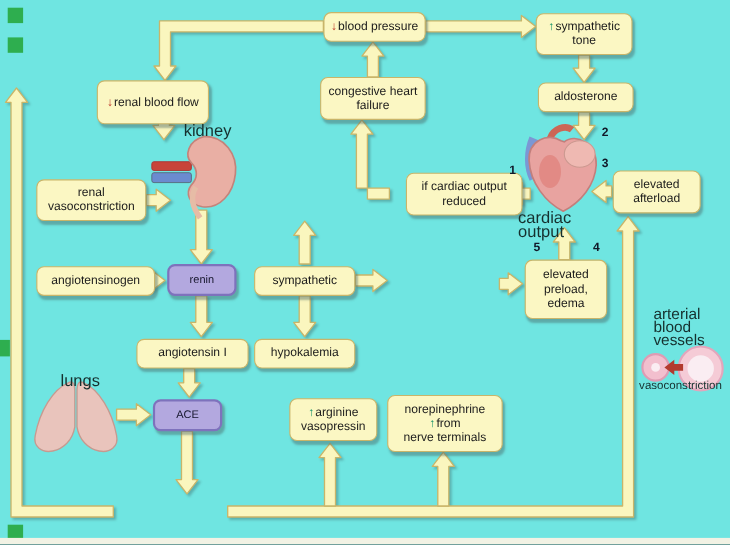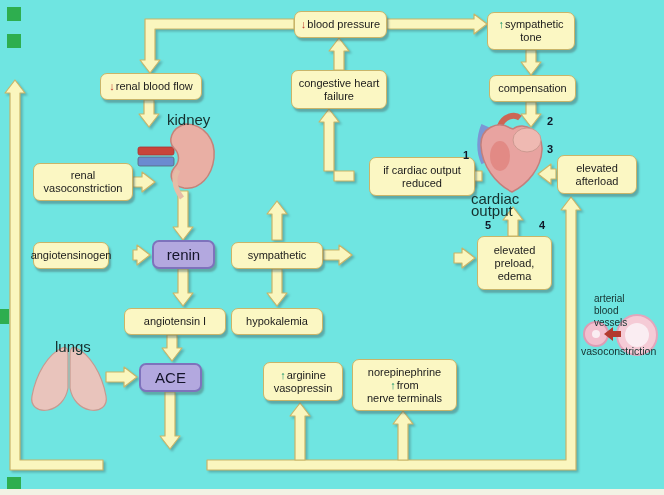--- a/index.html
+++ b/index.html
@@ -16,21 +16,21 @@
     background:#FBF7C3; border:1px solid #C9B569; border-radius:7px;
     box-shadow:2px 3px 2px rgba(70,100,100,.45);
     display:flex; flex-direction:column; align-items:center; justify-content:center;
     font-size:11px; line-height:13px; color:#1b1b1b; text-align:center; padding:1px 3px;
   }
   .pbox {
     position:absolute; z-index:3; box-sizing:border-box;
     background:#B3A8DF; border:2px solid #7E72BC; border-radius:7px;
     box-shadow:2px 3px 2px rgba(70,100,100,.45);
     display:flex; align-items:center; justify-content:center;
-    font-size:15px; color:#14142a; text-align:center;
+    font-size:10px; color:#14142a; text-align:center;
   }
   .dn { color:#BE3A2B; font-weight:bold; margin-right:1px; }
   .up { color:#0E8F66; font-weight:bold; margin-right:1px; }
   .lbl { position:absolute; z-index:3; font-size:15px; color:#15302e; }
   .lblc { text-align:left; line-height:12px; }
   .num { position:absolute; z-index:4; font-size:11px; font-weight:700; color:#101828; }
   .gsq { position:absolute; z-index:5; background:#2EAE4F; }
   .bstrip { position:absolute; z-index:6; left:0; right:0; bottom:0; height:6px; background:#F2F2E4; }
 </style>
 </head>
@@ -99,49 +99,49 @@
 
   <div class="ybox" style="left:294px;top:11px;width:93px;height:27px">
     <span><span class="dn">↓</span><span>blood pressure</span></span>
   </div>
 
   <div class="ybox" style="left:487px;top:12px;width:88px;height:38px">
     <span><span class="up">↑</span><span>sympathetic</span></span>
     <span>tone</span>
   </div>
 
-  <div class="ybox" style="left:100px;top:73px;width:102px;height:27px">
+  <div class="ybox" style="left:88px;top:73px;width:102px;height:40px">
     <span><span class="dn">↓</span><span>renal blood flow</span></span>
   </div>
 
   <div class="ybox" style="left:291px;top:70px;width:96px;height:39px">
     <span>congestive heart</span>
     <span>failure</span>
   </div>
 
   <div class="ybox" style="left:489px;top:75px;width:87px;height:27px">
-    <span>compensation</span>
+    <span>aldosterone</span>
   </div>
 
   <div class="ybox" style="left:33px;top:163px;width:100px;height:38px">
     <span>renal</span>
     <span>vasoconstriction</span>
   </div>
 
   <div class="ybox" style="left:369px;top:157px;width:106px;height:39px">
     <span>if cardiac output</span>
     <span>reduced</span>
   </div>
 
   <div class="ybox" style="left:557px;top:155px;width:80px;height:39px">
     <span>elevated</span>
     <span>afterload</span>
   </div>
 
-  <div class="ybox" style="left:33px;top:242px;width:76px;height:27px">
+  <div class="ybox" style="left:33px;top:242px;width:108px;height:27px">
     <span>angiotensinogen</span>
   </div>
 
   <div class="pbox" style="left:152px;top:240px;width:63px;height:29px">
     <span>renin</span>
   </div>
 
   <div class="ybox" style="left:231px;top:242px;width:92px;height:27px">
     <span>sympathetic</span>
   </div>
@@ -173,21 +173,21 @@
 
   <div class="ybox" style="left:263px;top:362px;width:80px;height:39px">
     <span><span class="up">↑</span><span>arginine</span></span>
     <span>vasopressin</span>
   </div>
 
 
   <div class="lbl" style="left:167px;top:111px">kidney</div>
   <div class="lbl" style="left:55px;top:338px">lungs</div>
   <div class="lbl lblc" style="left:471px;top:193px;width:72px">cardiac output</div>
-  <div class="lbl lblc" style="left:594px;top:293px;width:52px;font-size:10px">
+  <div class="lbl lblc" style="left:594px;top:279px;width:52px;font-size:14px">
     <div>arterial</div>
     <div>blood</div>
     <div>vessels</div>
   </div>
   <div class="lbl" style="left:581px;top:345px;font-size:10.5px">vasoconstriction</div>
 
   <div class="num" style="left:463px;top:149px">1</div>
   <div class="num" style="left:547px;top:115px">2</div>
   <div class="num" style="left:547px;top:143px">3</div>
   <div class="num" style="left:539px;top:219px">4</div>

